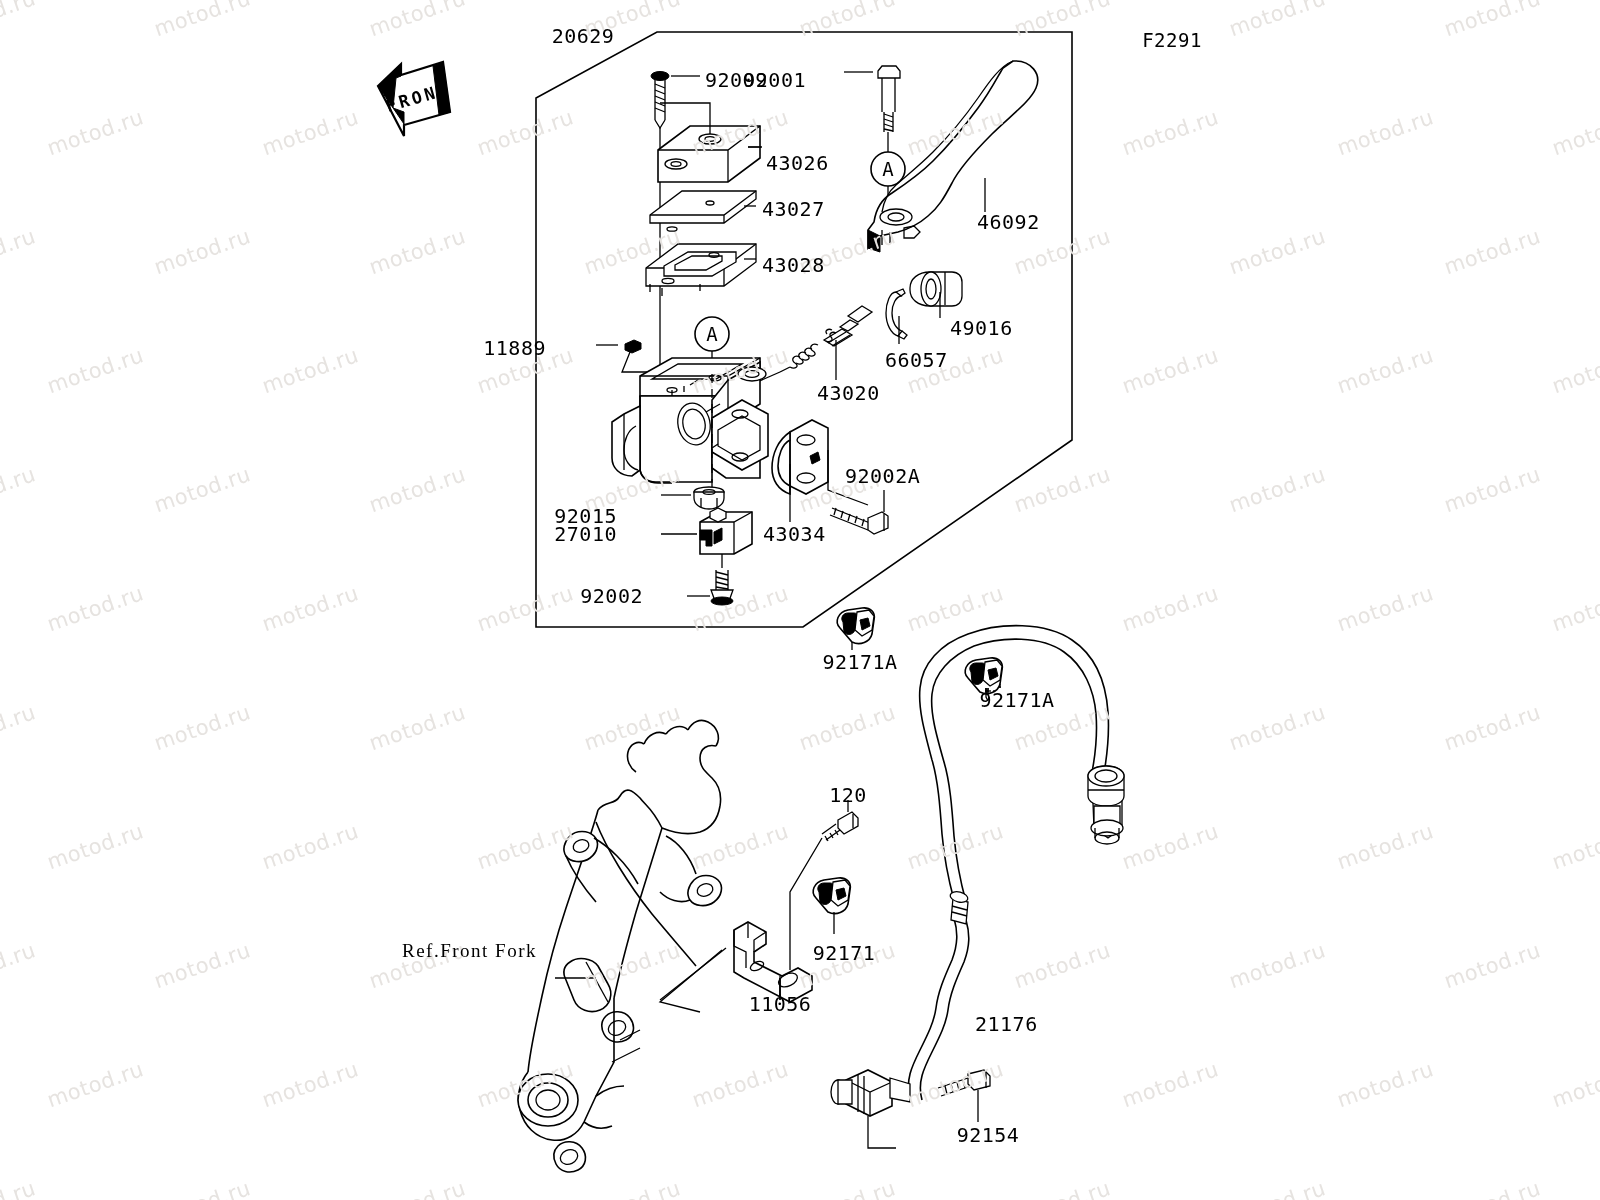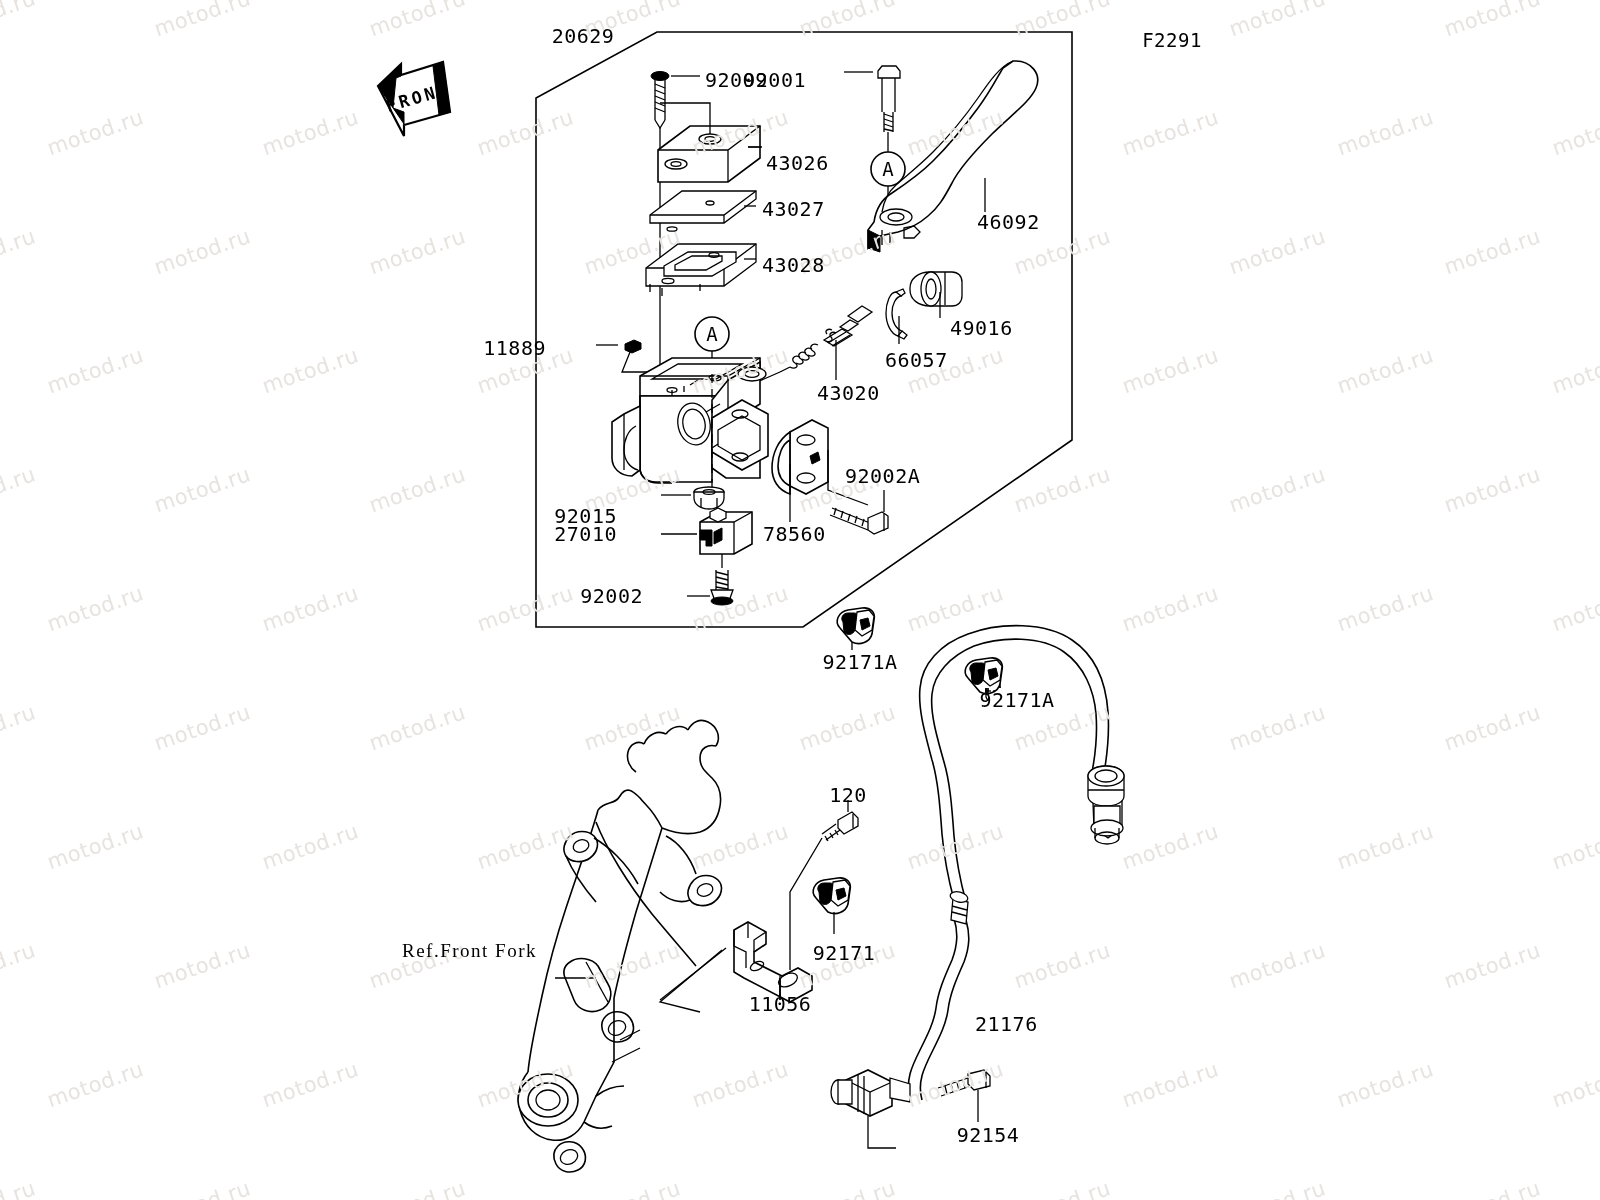--- a/index.html
+++ b/index.html
@@ -498,21 +498,21 @@
     <span class="lbl mid" style="left:546px;top:348px;transform:translate(-100%,-50%);">11889</span>
 
     <span class="lbl mid" style="left:817px;top:393px;">43020</span>
 
     <span class="lbl mid" style="left:845px;top:476px;">92002A</span>
 
     <span class="lbl mid" style="left:617px;top:516px;transform:translate(-100%,-50%);">92015</span>
 
     <span class="lbl mid" style="left:617px;top:534px;transform:translate(-100%,-50%);">27010</span>
 
-    <span class="lbl mid" style="left:763px;top:534px;">78560</span>
+    <span class="lbl mid" style="left:763px;top:534px;">43034</span>
 
     <span class="lbl mid" style="left:643px;top:596px;transform:translate(-100%,-50%);">92002</span>
 
     <span class="lbl ctr" style="left:860px;top:662px;">92171A</span>
 
     <span class="lbl ctr" style="left:1017px;top:700px;">92171A</span>
 
     <span class="lbl ctr" style="left:848px;top:795px;">120</span>
 
     <span class="lbl ctr" style="left:844px;top:953px;">92171</span>

